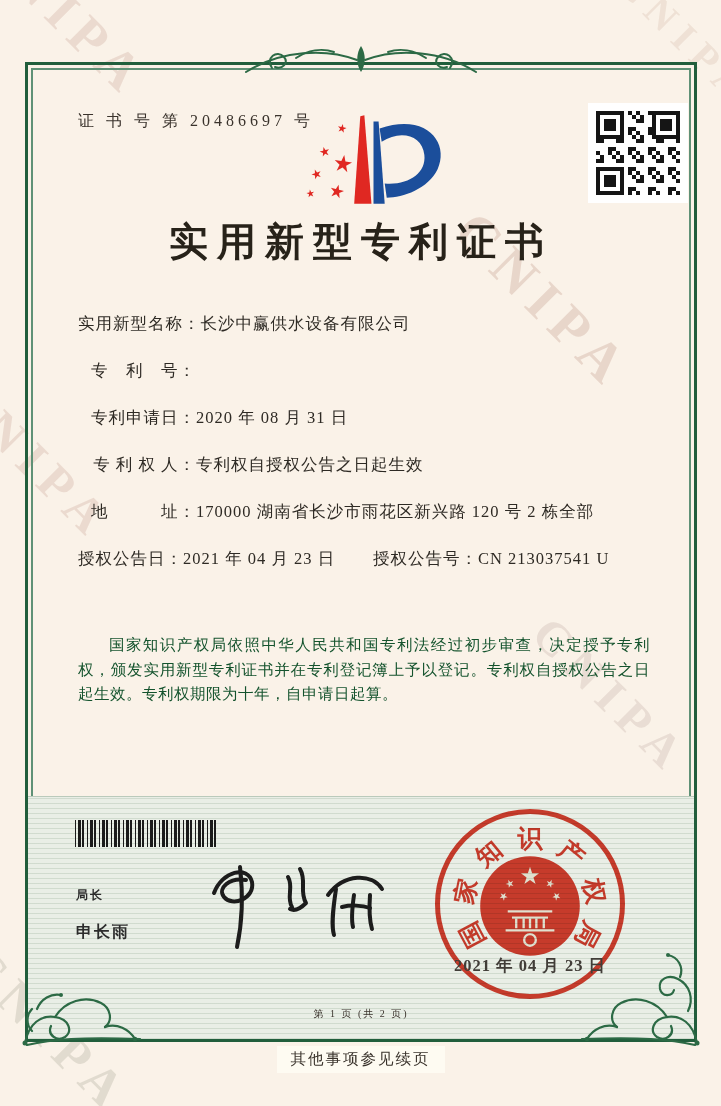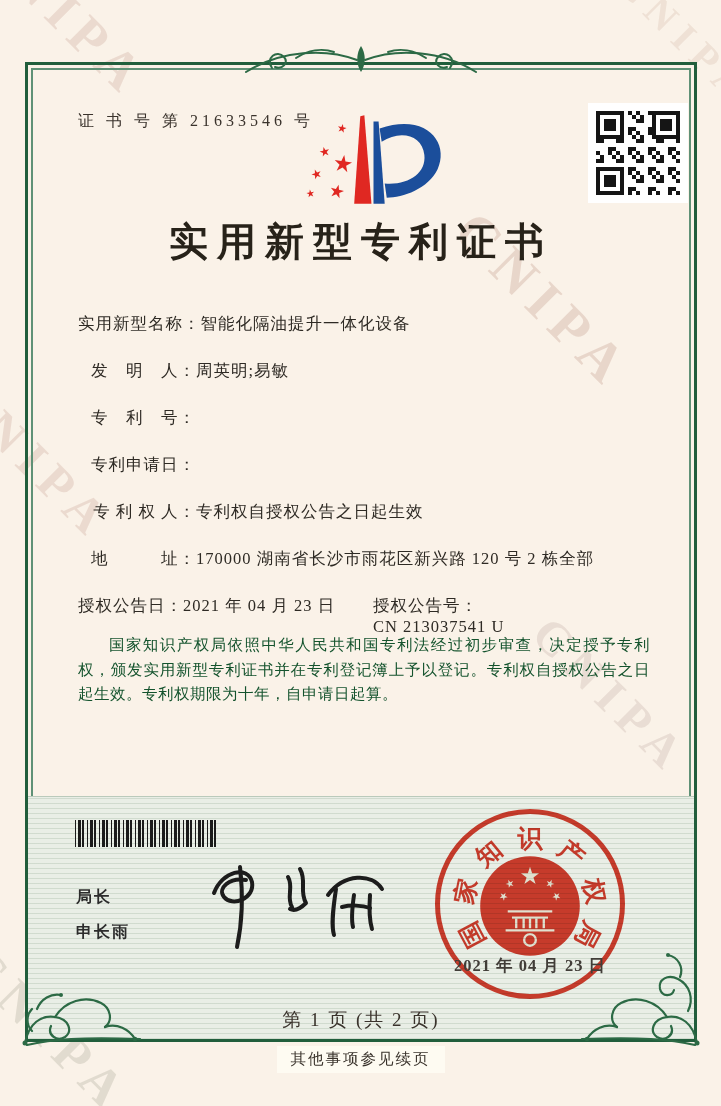--- a/index.html
+++ b/index.html
@@ -36,56 +36,56 @@
 
   .title{position:absolute;left:0;right:0;top:150px;text-align:center;margin:0;
          font-size:39px;font-weight:700;letter-spacing:9px;color:#272219;z-index:3;}
 
   .fields{position:absolute;left:50px;right:40px;top:248px;z-index:3;font-size:16.5px;color:#2e2a24;}
   .frow{display:flex;align-items:baseline;margin-bottom:26px;line-height:21px;}
   .flabel{flex:0 0 118px;letter-spacing:1px;white-space:pre;text-align:right;}
   .fvalue{letter-spacing:1px;}
   .grant-row{display:flex;}
   .grant-group1{flex:0 0 295px;display:flex;}
-  .grant-group2{display:flex;flex-direction:column;}
+  .grant-group2{display:flex;}
   .glabel{white-space:pre;letter-spacing:1px;}
 
   .paras{position:absolute;left:50px;right:44px;top:568px;z-index:3;
          font-size:15.5px;line-height:24.5px;color:#14532d;text-align:justify;letter-spacing:0.5px;}
   .paras p{margin:0;text-indent:2em;}
 
   
   .band{position:absolute;left:0;right:0;bottom:0;top:731px;z-index:2;
         background:
           repeating-linear-gradient(0deg, rgba(150,175,150,0.30) 0 1px, rgba(0,0,0,0) 1px 5px),
           #e9eee6;
         border-top:1px solid rgba(60,110,80,0.15);}
 
   .barcode{position:absolute;left:47px;top:23px;width:212px;height:27px;display:flex;
            overflow:hidden;align-items:stretch;}
   .bb{background:#1b1b1b;flex:0 0 auto;}
   .bs{background:transparent;flex:0 0 auto;}
 
   .director-label{position:absolute;left:48px;top:90px;font-family:"Liberation Sans","DejaVu Sans",sans-serif;
-                  font-weight:700;font-size:16px;color:#2c2c2c;letter-spacing:2px;}
+                  font-weight:700;font-size:12px;color:#2c2c2c;letter-spacing:2px;}
   .director-name{position:absolute;left:48px;top:125px;font-family:"Liberation Sans","DejaVu Sans",sans-serif;
                  font-weight:700;font-size:16px;color:#2c2c2c;letter-spacing:2px;}
 
   .signature{position:absolute;left:168px;top:58px;width:200px;height:100px;}
 
   .seal{position:absolute;left:407px;top:12px;width:190px;height:190px;border-radius:50%;
         border:5px solid #d6301f;box-sizing:border-box;opacity:0.93;mix-blend-mode:multiply;}
   .seal-ring span{position:absolute;left:50%;top:50%;width:30px;height:30px;margin:-15px 0 0 -15px;
         display:flex;align-items:center;justify-content:center;font-size:25px;font-weight:700;
         color:#d6301f;transform-origin:center;}
   .emblem{position:absolute;left:50%;top:51%;transform:translate(-50%,-50%);width:106px;height:106px;}
   .seal-date{position:absolute;left:407px;top:158px;width:190px;text-align:center;
              font-size:16.5px;font-weight:600;color:#413d38;letter-spacing:1px;z-index:5;}
 
-  .page-info{position:absolute;left:0;right:0;top:210px;text-align:center;font-size:19px;
+  .page-info{position:absolute;left:0;right:0;top:210px;text-align:center;font-size:10px;
              color:#3a332c;letter-spacing:2px;}
 
   .flourish{position:absolute;z-index:4;}
   .fl-left{left:-8px;bottom:-12px;width:125px;height:72px;}
   .fl-right{right:-8px;bottom:-12px;width:125px;height:100px;transform:scaleX(-1);}
   .top-orn{position:absolute;left:50%;top:40px;transform:translateX(-50%);width:250px;height:42px;z-index:4;}
 
   .continuation{position:absolute;left:0;right:0;top:1046px;text-align:center;z-index:3;}
   .continuation span{display:inline-block;background:rgba(255,253,246,0.75);padding:3px 14px;
                      font-size:15.5px;color:#3a332c;letter-spacing:2px;}
@@ -107,21 +107,21 @@
       <path d="M10,32 C45,10 90,8 121,20 M240,32 C205,10 160,8 129,20"></path>
       <path d="M36,28 c-7,-10 5,-19 12,-11 c5,6 -2,13 -9,10"></path>
       <path d="M214,28 c7,-10 -5,-19 -12,-11 c-5,6 2,13 9,10"></path>
       <path d="M60,18 C72,10 86,8 98,12 M190,18 C178,10 164,8 152,12"></path>
     </g>
     <path d="M125,6 C120,14 120,24 125,32 C130,24 130,14 125,6 Z" fill="#2c6a45" stroke="none"></path>
   </svg>
 
   <div class="frame">
 
-    <div class="cert-no">证 书 号 第 21633546 号</div>
+    <div class="cert-no">证 书 号 第 20486697 号</div>
 
     <svg class="logo" viewBox="0 0 175 110">
       <defs>
         <path id="st" d="M0,-1 0.225,-0.31 0.951,-0.31 0.363,0.118 0.588,0.809 0,0.382 -0.588,0.809 -0.363,0.118 -0.951,-0.31 -0.225,-0.31 Z"></path>
       </defs>
       <g fill="#e02822">
         <use href="#st" transform="translate(57,26) scale(4.5) rotate(12)"></use>
         <use href="#st" transform="translate(40,49) scale(5) rotate(-14)"></use>
         <use href="#st" transform="translate(58,61) scale(9) rotate(8)"></use>
         <use href="#st" transform="translate(32,71) scale(5) rotate(-20)"></use>
@@ -579,31 +579,28 @@
           <div class="qm"></div>
           <div class="qm d"></div>
         </div>
     </div>
 
     <h1 class="title">实用新型专利证书</h1>
 
     <div class="fields">
       <div class="frow">
         <span class="flabel">实用新型名称：</span>
-        <span class="fvalue">智能化隔油提升一体化设备</span>
-      </div>
-      <div class="frow">
-        <span class="flabel">发　明　人：</span>
-        <span class="fvalue">周英明;易敏</span>
+        <span class="fvalue">长沙中赢供水设备有限公司</span>
       </div>
       <div class="frow">
         <span class="flabel">专　利　号：</span>
       </div>
       <div class="frow">
         <span class="flabel">专利申请日：</span>
+        <span class="fvalue">2020 年 08 月 31 日</span>
       </div>
       <div class="frow">
         <span class="flabel">专 利 权 人：</span>
         <span class="fvalue">专利权自授权公告之日起生效</span>
       </div>
       <div class="frow">
         <span class="flabel">地　　　址：</span>
         <span class="fvalue">170000 湖南省长沙市雨花区新兴路 120 号 2 栋全部</span>
       </div>
       <div class="frow grant-row">

